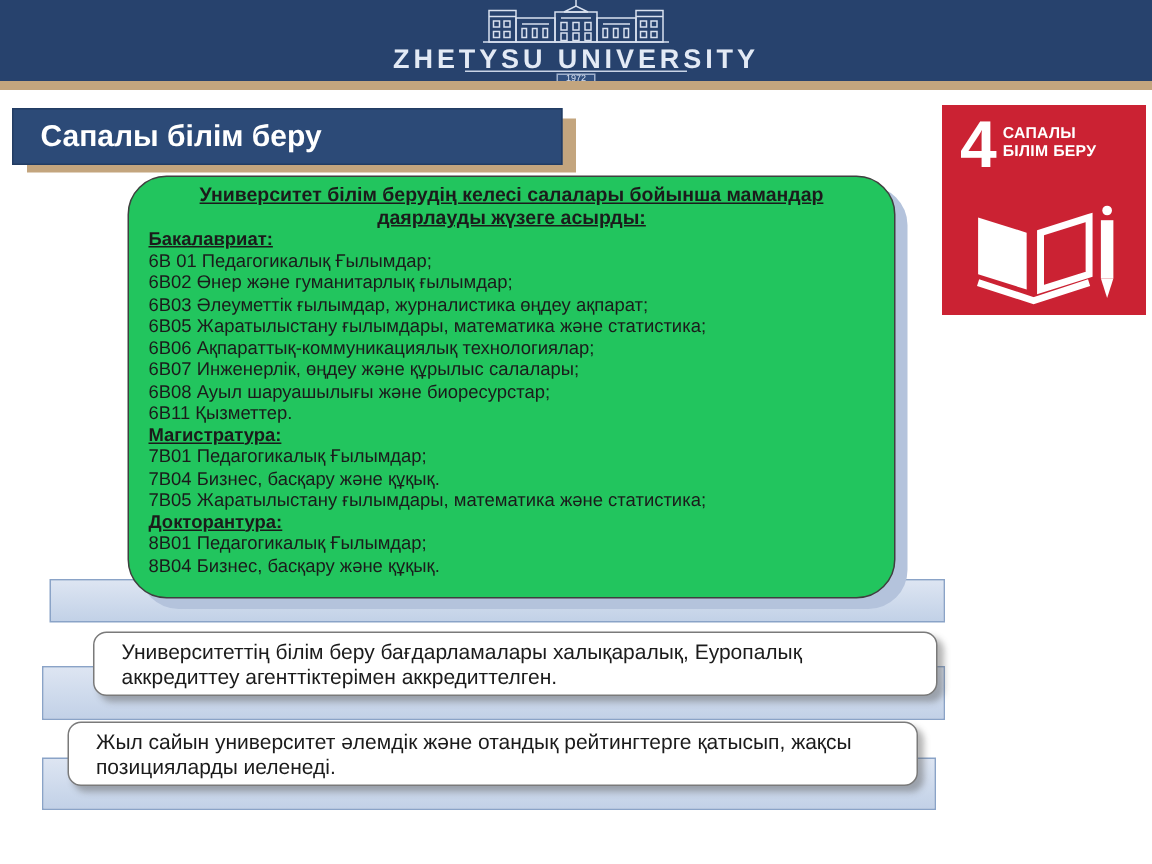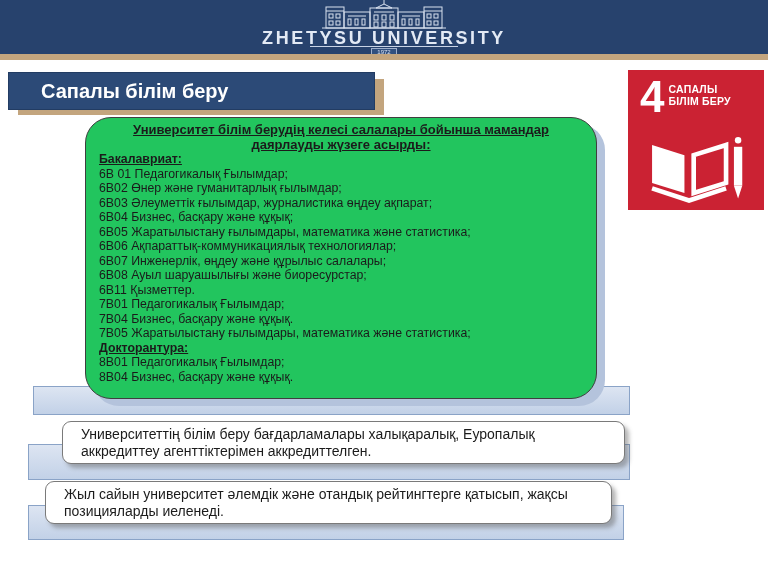--- a/index.html
+++ b/index.html
@@ -12,21 +12,21 @@
   .banner { position:absolute; top:0; left:0; width:768px; height:54px; background:#27426D; }
   .banner-inner { height:100%; display:flex; flex-direction:column; align-items:center; justify-content:flex-start; }
   .uni-name { color:#E3EAF5; font-size:18px; letter-spacing:2.6px; font-weight:bold; line-height:12px; margin-top:-2px; }
   .uni-rule { width:148px; border-top:1px solid #C9D4E6; margin-top:2px; }
   .uni-year { margin-top:1px; color:#D8E1F0; font-size:6px; line-height:6px; border:1px solid #9FB0CC; padding:0 5px; background:#31507F; }
   .gold-strip { position:absolute; top:54px; left:0; width:768px; height:6px; background:#C3A57E; }
 
   
   .title-shadow { position:absolute; left:18px; top:79px; width:366px; height:36px; background:#C3A57E; }
   .title-bar { position:absolute; left:8px; top:72px; width:365px; height:36px; background:#2C4A77; border:1px solid #223C63; }
-  .title-bar span { display:block; color:#ffffff; font-weight:bold; font-size:20px; line-height:36px; padding-left:32px; }
+  .title-bar span { display:block; color:#ffffff; font-weight:bold; font-size:20px; line-height:36px; padding-left:18px; }
 
   
   .sdg-card { position:absolute; left:628px; top:70px; width:136px; height:140px; background:#CB2233; color:#ffffff; }
   .sdg-head { display:flex; align-items:flex-start; padding:8px 8px 0 12px; }
   .sdg-num { font-size:44px; font-weight:bold; line-height:38px; }
   .sdg-label { margin-left:4px; margin-top:5px; font-weight:bold; font-size:10.5px; line-height:12px; letter-spacing:0.2px; }
   .sdg-icon { position:absolute; left:14px; top:62px; }
 
   
   .bar { position:absolute; background:linear-gradient(#DDE5F2, #C2D1E7); border:1px solid #8AA3C7; }
@@ -144,27 +144,27 @@
   <div class="bar bar2"></div>
   <div class="bar bar3"></div>
 
   <div class="main-box">
     <div class="mb-heading">Университет білім берудің келесі салалары бойынша мамандар даярлауды жүзеге асырды:</div>
 
     <div class="mb-line mb-sec">Бакалавриат:</div>
     <div class="mb-line">6В 01 Педагогикалық Ғылымдар;</div>
     <div class="mb-line">6В02 Өнер және гуманитарлық ғылымдар;</div>
     <div class="mb-line">6В03 Әлеуметтік ғылымдар, журналистика өңдеу ақпарат;</div>
-    <div class="mb-line">6В04 Бизнес, басқару және құқық;</div>
     <div class="mb-line">6В05 Жаратылыстану ғылымдары, математика және статистика;</div>
     <div class="mb-line">6В06 Ақпараттық-коммуникациялық технологиялар;</div>
     <div class="mb-line">6В07 Инженерлік, өңдеу және құрылыс салалары;</div>
     <div class="mb-line">6В08 Ауыл шаруашылығы және биоресурстар;</div>
     <div class="mb-line">6В11 Қызметтер.</div>
 
+    <div class="mb-line mb-sec">Магистратура:</div>
     <div class="mb-line">7В01 Педагогикалық Ғылымдар;</div>
     <div class="mb-line">7В04 Бизнес, басқару және құқық.</div>
     <div class="mb-line">7В05 Жаратылыстану ғылымдары, математика және статистика;</div>
 
     <div class="mb-line mb-sec">Докторантура:</div>
     <div class="mb-line">8В01 Педагогикалық Ғылымдар;</div>
     <div class="mb-line">8В04 Бизнес, басқару және құқық.</div>
   </div>
 
   <div class="info-box info-box-1">

